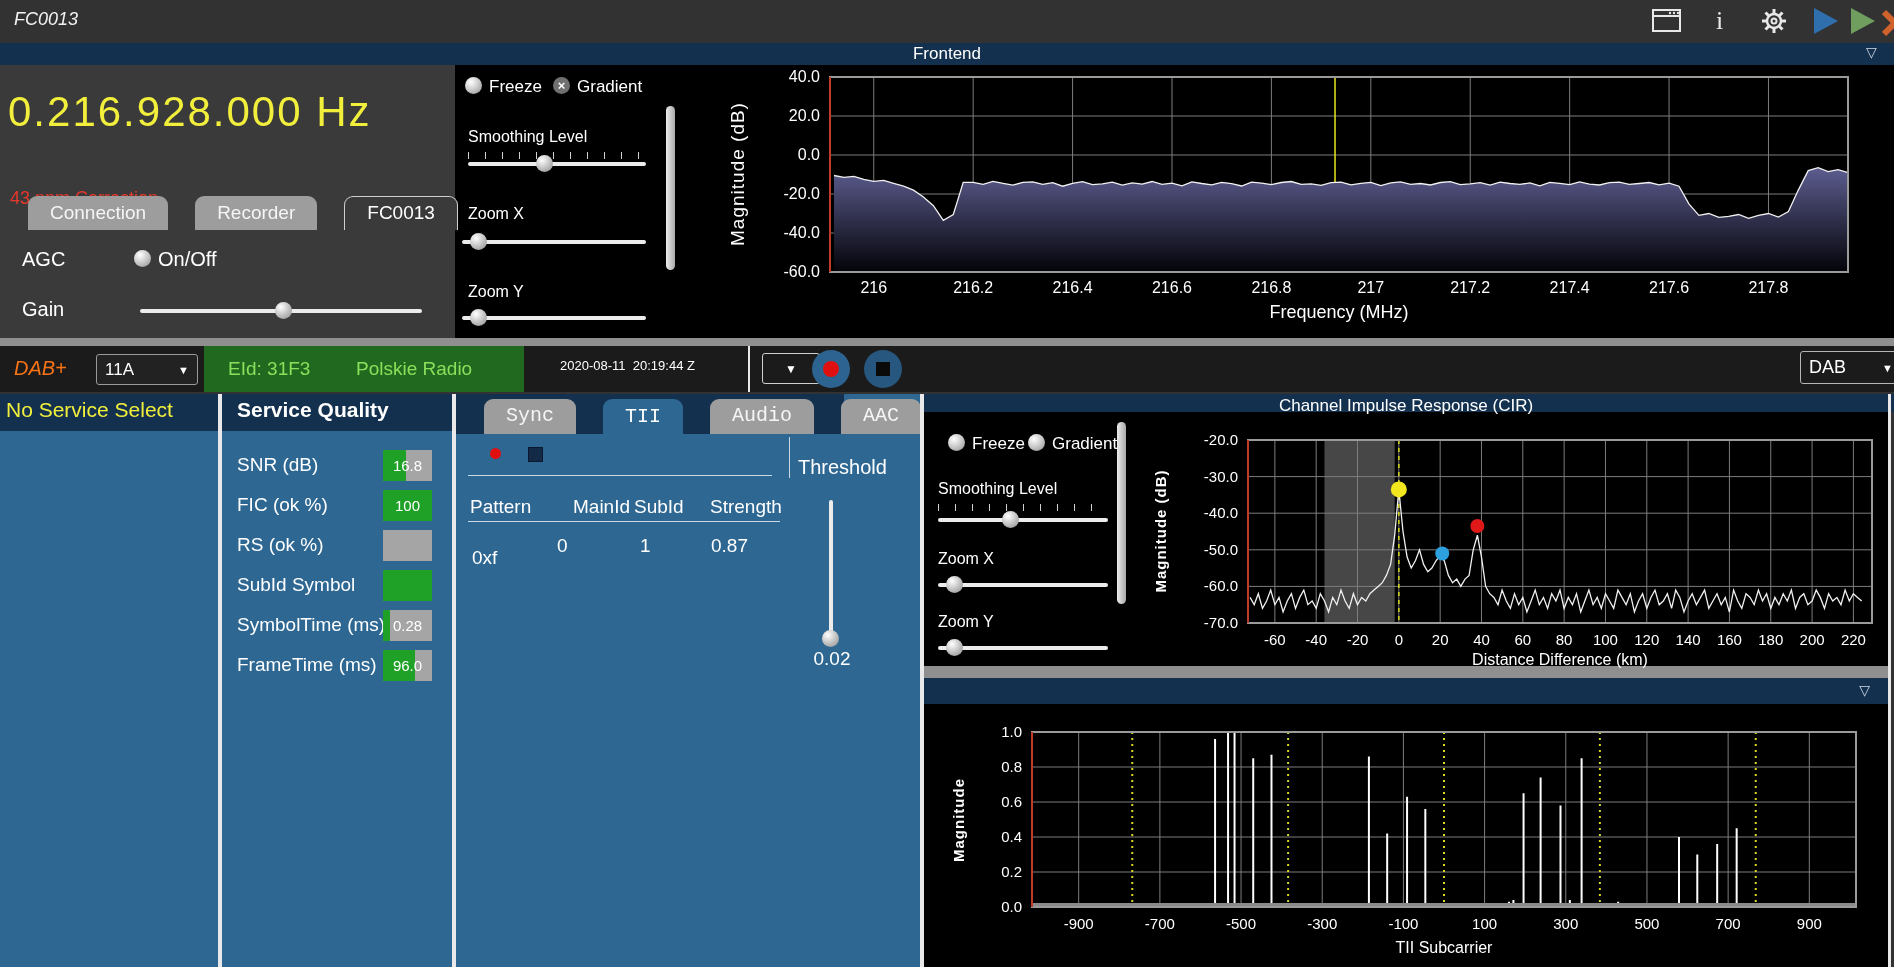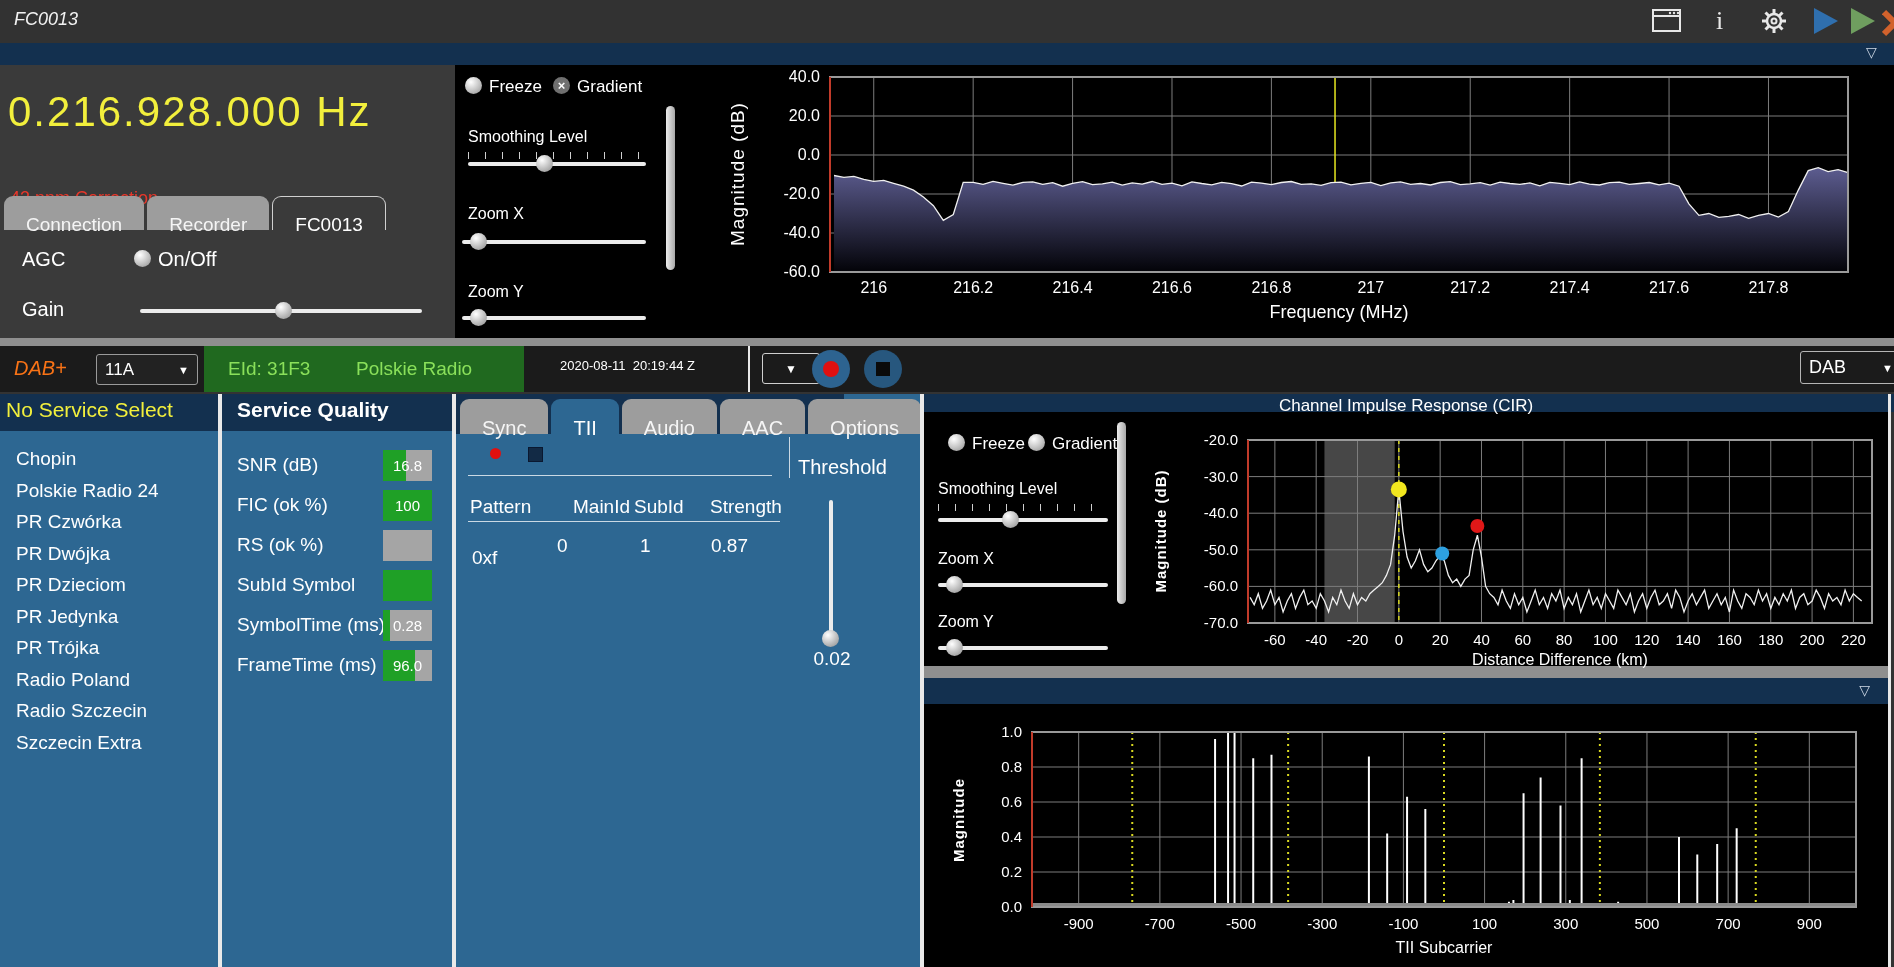--- a/index.html
+++ b/index.html
@@ -15,24 +15,24 @@
   #frontend-bar{left:0;top:43px;width:1894px;height:22px;background:#13304f;}
   #frontend-title{left:0;top:44px;width:1894px;text-align:center;font-size:17px;color:#fff;}
   .expander{font-size:14px;color:#cfd9e6;}
   
   #fe-left{left:0;top:65px;width:455px;height:273px;background:#3a3a3a;}
   #fe-plotarea{left:455px;top:65px;width:1439px;height:273px;background:#000;}
   #freq{left:8px;top:88px;font-size:42px;letter-spacing:2px;color:#f2ef3c;}
   #corr{left:10px;top:188px;font-size:18px;color:#e8372b;}
   .tabrow{display:flex;gap:3px;}
   #fe-tabs{left:4px;top:196px;height:34px;}
-  .tab{padding:12px 22px;line-height:34px;font-size:19px;background:#9d9d9d;color:#f5f5f5;
-       border-radius:9px 9px 0 0;white-space:nowrap;}
+  .tab{padding:0 22px;line-height:34px;font-size:19px;background:#9d9d9d;color:#f5f5f5;
+       border-radius:9px 9px 0 0;white-space:nowrap;margin-left:24px;}
   .tab.active{background:#3a3a3a;color:#fff;border:1px solid #cfcfcf;border-bottom:none;line-height:32px;}
-  #dec-tabs{left:460px;top:399px;height:35px;}
+  #dec-tabs{left:460px;top:399px;height:35px;font-family:Liberation Mono, monospace;}
   #dec-tabs .tab{font-size:20px;}
   #dec-tabs .tab.active{background:#2d6792;border:none;line-height:35px;}
   .lbl20{font-size:20px;color:#fff;}
   .lbl17{font-size:17px;color:#fff;}
   .lbl16{font-size:16px;color:#fff;}
   
   .radio{width:17px;height:17px;border-radius:50%;
          background:radial-gradient(circle at 35% 30%,#ffffff,#c2c2c2 55%,#8d8d8d);}
   .radio.checked{background:#707070;color:#fff;font-size:13px;line-height:17px;text-align:center;font-weight:bold;}
   .track{height:4px;border-radius:2px;background:#ececec;}
@@ -98,20 +98,21 @@
     </svg>
   </div>
   <div class="abs tri" style="left:1814px;top:8px;border-left:24px solid #2f6fae;"></div>
   <div class="abs tri" style="left:1851px;top:8px;border-left:24px solid #6f9e5f;"></div>
   <div class="abs" style="left:1882px;top:5px;width:12px;height:34px;overflow:hidden;">
     <div style="position:absolute;left:2px;top:4px;width:26px;height:6px;background:#d2622c;transform:rotate(45deg);transform-origin:0 50%;"></div>
     <div style="position:absolute;left:2px;top:26px;width:26px;height:6px;background:#d2622c;transform:rotate(-45deg);transform-origin:0 50%;"></div>
   </div>
 
   <div class="abs" id="frontend-bar"></div>
+  <div class="abs" id="frontend-title">Frontend</div>
   <div class="abs expander" style="left:1866px;top:44px;">▽</div>
 
   <div class="abs" id="fe-left"></div>
   <div class="abs" id="fe-plotarea"></div>
   <div class="abs" id="freq">0.216.928.000 Hz</div>
   <div class="abs" id="corr">43 ppm Correction</div>
   <div class="abs tabrow" id="fe-tabs">
       <div class="tab">Connection</div>
       <div class="tab">Recorder</div>
       <div class="tab active">FC0013</div>
@@ -166,32 +167,20 @@
   </div>
   <div class="abs ddbtn" style="left:1800px;top:351px;width:84px;height:31px;background:#1b1b1b;border-color:#b5b5b5;font-size:18px;">
     <span>DAB</span>
     <span style="font-size:11px;">▼</span>
   </div>
 
   <div class="abs panel-blue" style="left:0;top:394px;width:218px;height:573px;"></div>
   <div class="abs hdr-navy" style="left:0;top:394px;width:218px;height:37px;">
     <div id="svc-header-text" style="position:absolute;left:6px;top:4px;width:212px;">No Service Select</div>
   </div>
-  <div class="abs" id="services-list" style="left:0;top:443px;width:218px;">
-      <div class="svc-item">Chopin</div>
-      <div class="svc-item">Polskie Radio 24</div>
-      <div class="svc-item">PR Czwórka</div>
-      <div class="svc-item">PR Dwójka</div>
-      <div class="svc-item">PR Dzieciom</div>
-      <div class="svc-item">PR Jedynka</div>
-      <div class="svc-item">PR Trójka</div>
-      <div class="svc-item">Radio Poland</div>
-      <div class="svc-item">Radio Szczecin</div>
-      <div class="svc-item">Szczecin Extra</div>
-    </div>
 
   <div class="abs sep-v" style="left:218px;top:394px;width:4px;height:573px;"></div>
 
   <div class="abs panel-blue" style="left:222px;top:394px;width:230px;height:573px;"></div>
   <div class="abs hdr-navy" style="left:222px;top:394px;width:230px;height:37px;">
     <div class="hdr-white" style="position:absolute;left:15px;top:4px;font-weight:bold;">Service Quality</div>
   </div>
   <div class="abs" id="quality-rows" style="left:222px;top:450px;width:230px;">
       <div class="q-row" style="top: 0px;">
         <span class="q-label">SNR (dB)</span>

